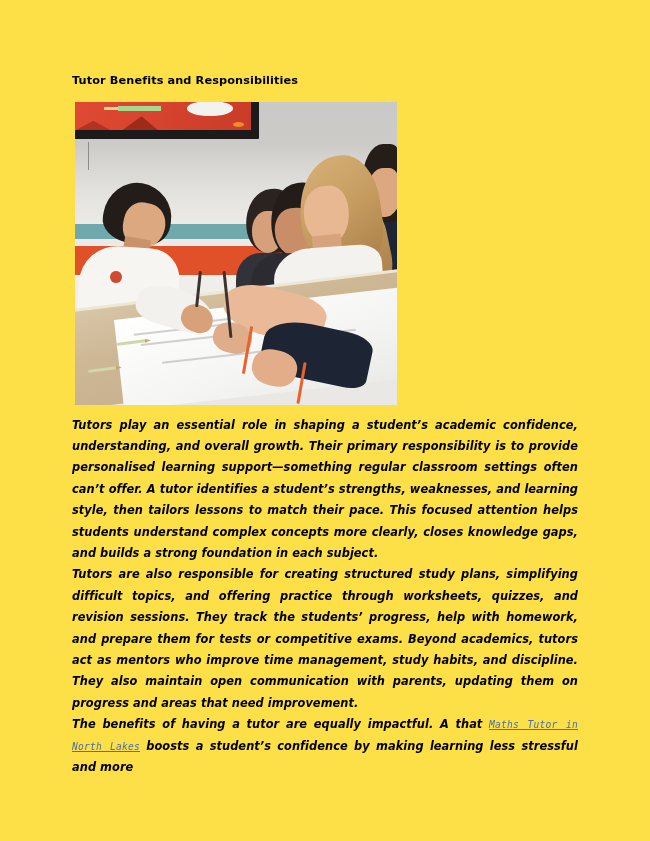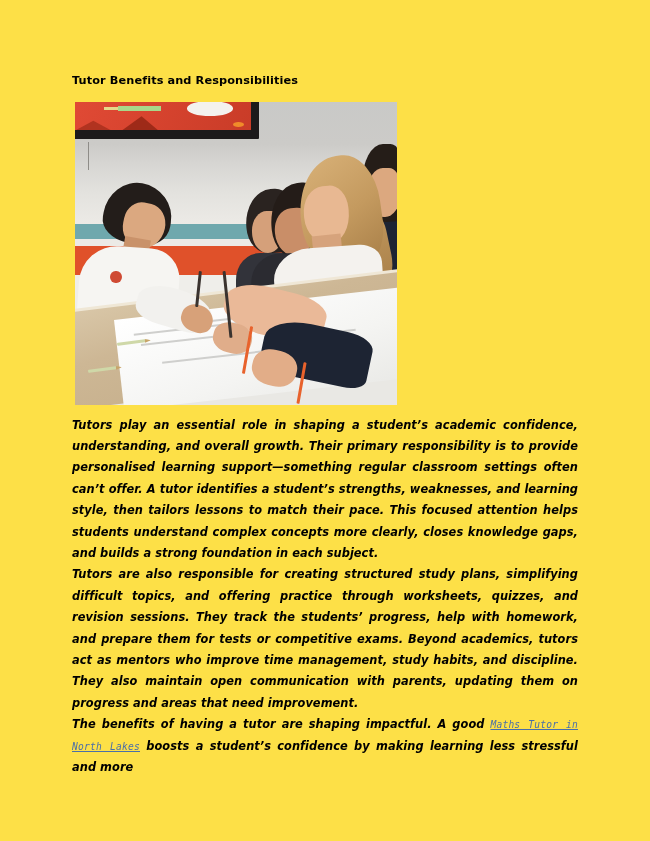--- a/index.html
+++ b/index.html
@@ -380,16 +380,16 @@
       <div class="ph-pen" style="left:38%; top:56%; width:2.5px; height:12%; transform:rotate(6deg);"></div>
       <div class="ph-pen" style="left:47%; top:56%; width:2.5px; height:22%; transform:rotate(-6deg);"></div>
       <div class="ph-pen-orange" style="left:53%; top:74%; width:3px; height:16%; transform:rotate(10deg);"></div>
       <div class="ph-pen-orange" style="left:70%; top:86%; width:3px; height:14%; transform:rotate(10deg);"></div>
     </div>
 
     <p class="para">Tutors play an essential role in shaping a student’s academic confidence, understanding, and overall growth. Their primary responsibility is to provide personalised learning support—something regular classroom settings often can’t offer. A tutor identifies a student’s strengths, weaknesses, and learning style, then tailors lessons to match their pace. This focused attention helps students understand complex concepts more clearly, closes knowledge gaps, and builds a strong foundation in each subject.</p>
 
     <p class="para">Tutors are also responsible for creating structured study plans, simplifying difficult topics, and offering practice through worksheets, quizzes, and revision sessions. They track the students’ progress, help with homework, and prepare them for tests or competitive exams. Beyond academics, tutors act as mentors who improve time management, study habits, and discipline. They also maintain open communication with parents, updating them on progress and areas that need improvement.</p>
 
-    <p class="para"><span>The benefits of having a tutor are shaping impactful. A good </span><a class="link" href="#">Maths Tutor in North Lakes</a><span> boosts a student’s confidence by making learning less stressful and more</span></p>
+    <p class="para"><span>The benefits of having a tutor are equally impactful. A that </span><a class="link" href="#">Maths Tutor in North Lakes</a><span> boosts a student’s confidence by making learning less stressful and more</span></p>
 
   </div>
 </div>
 
 </body></html>

